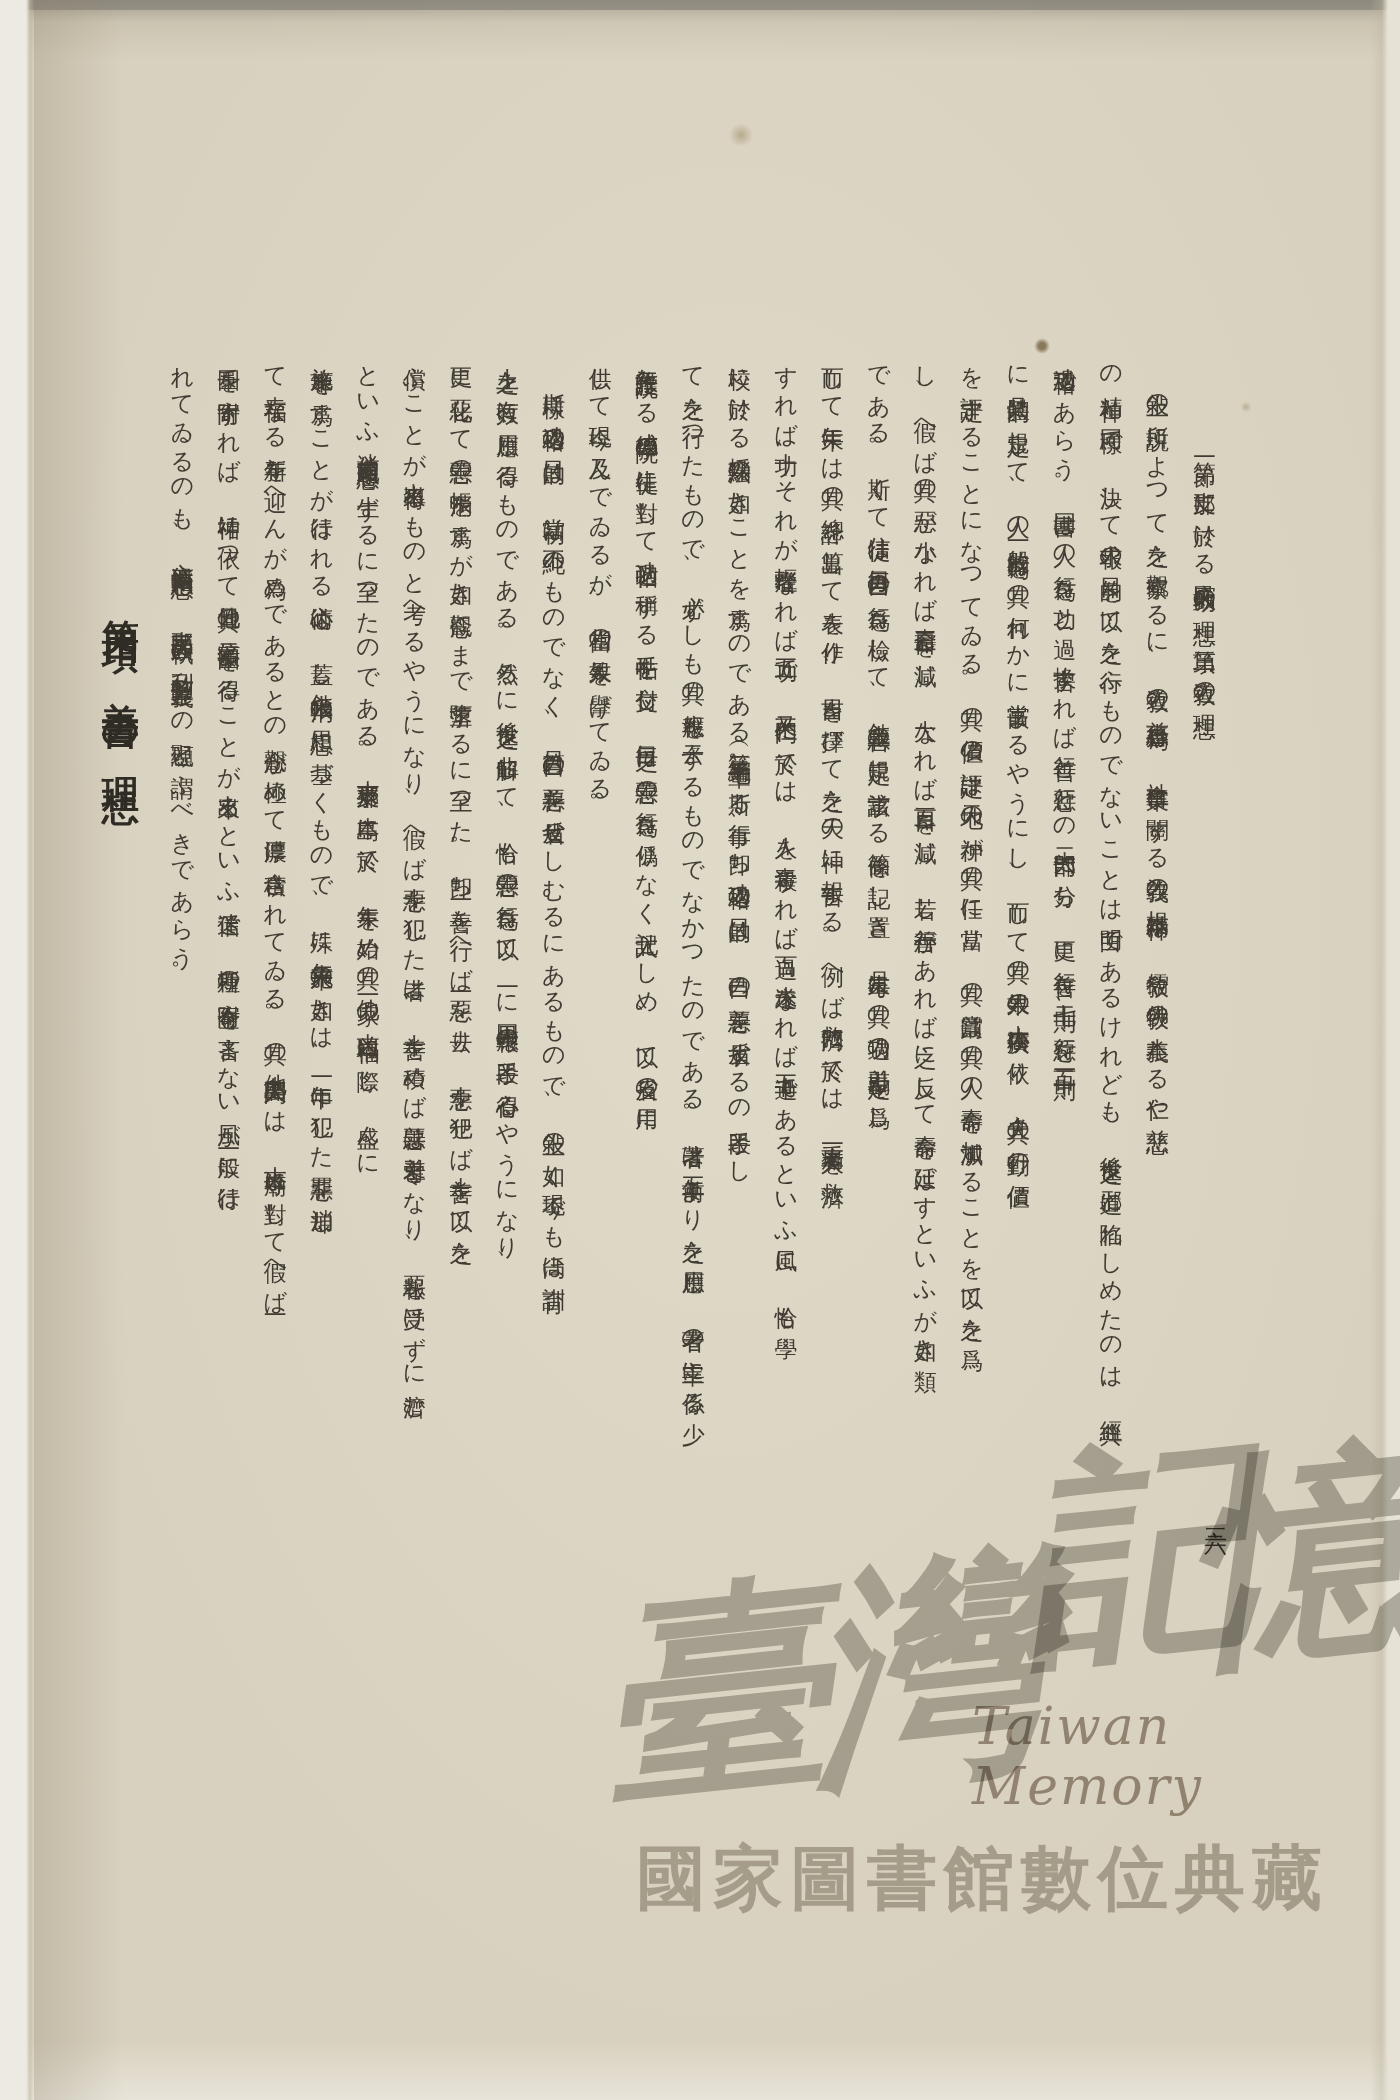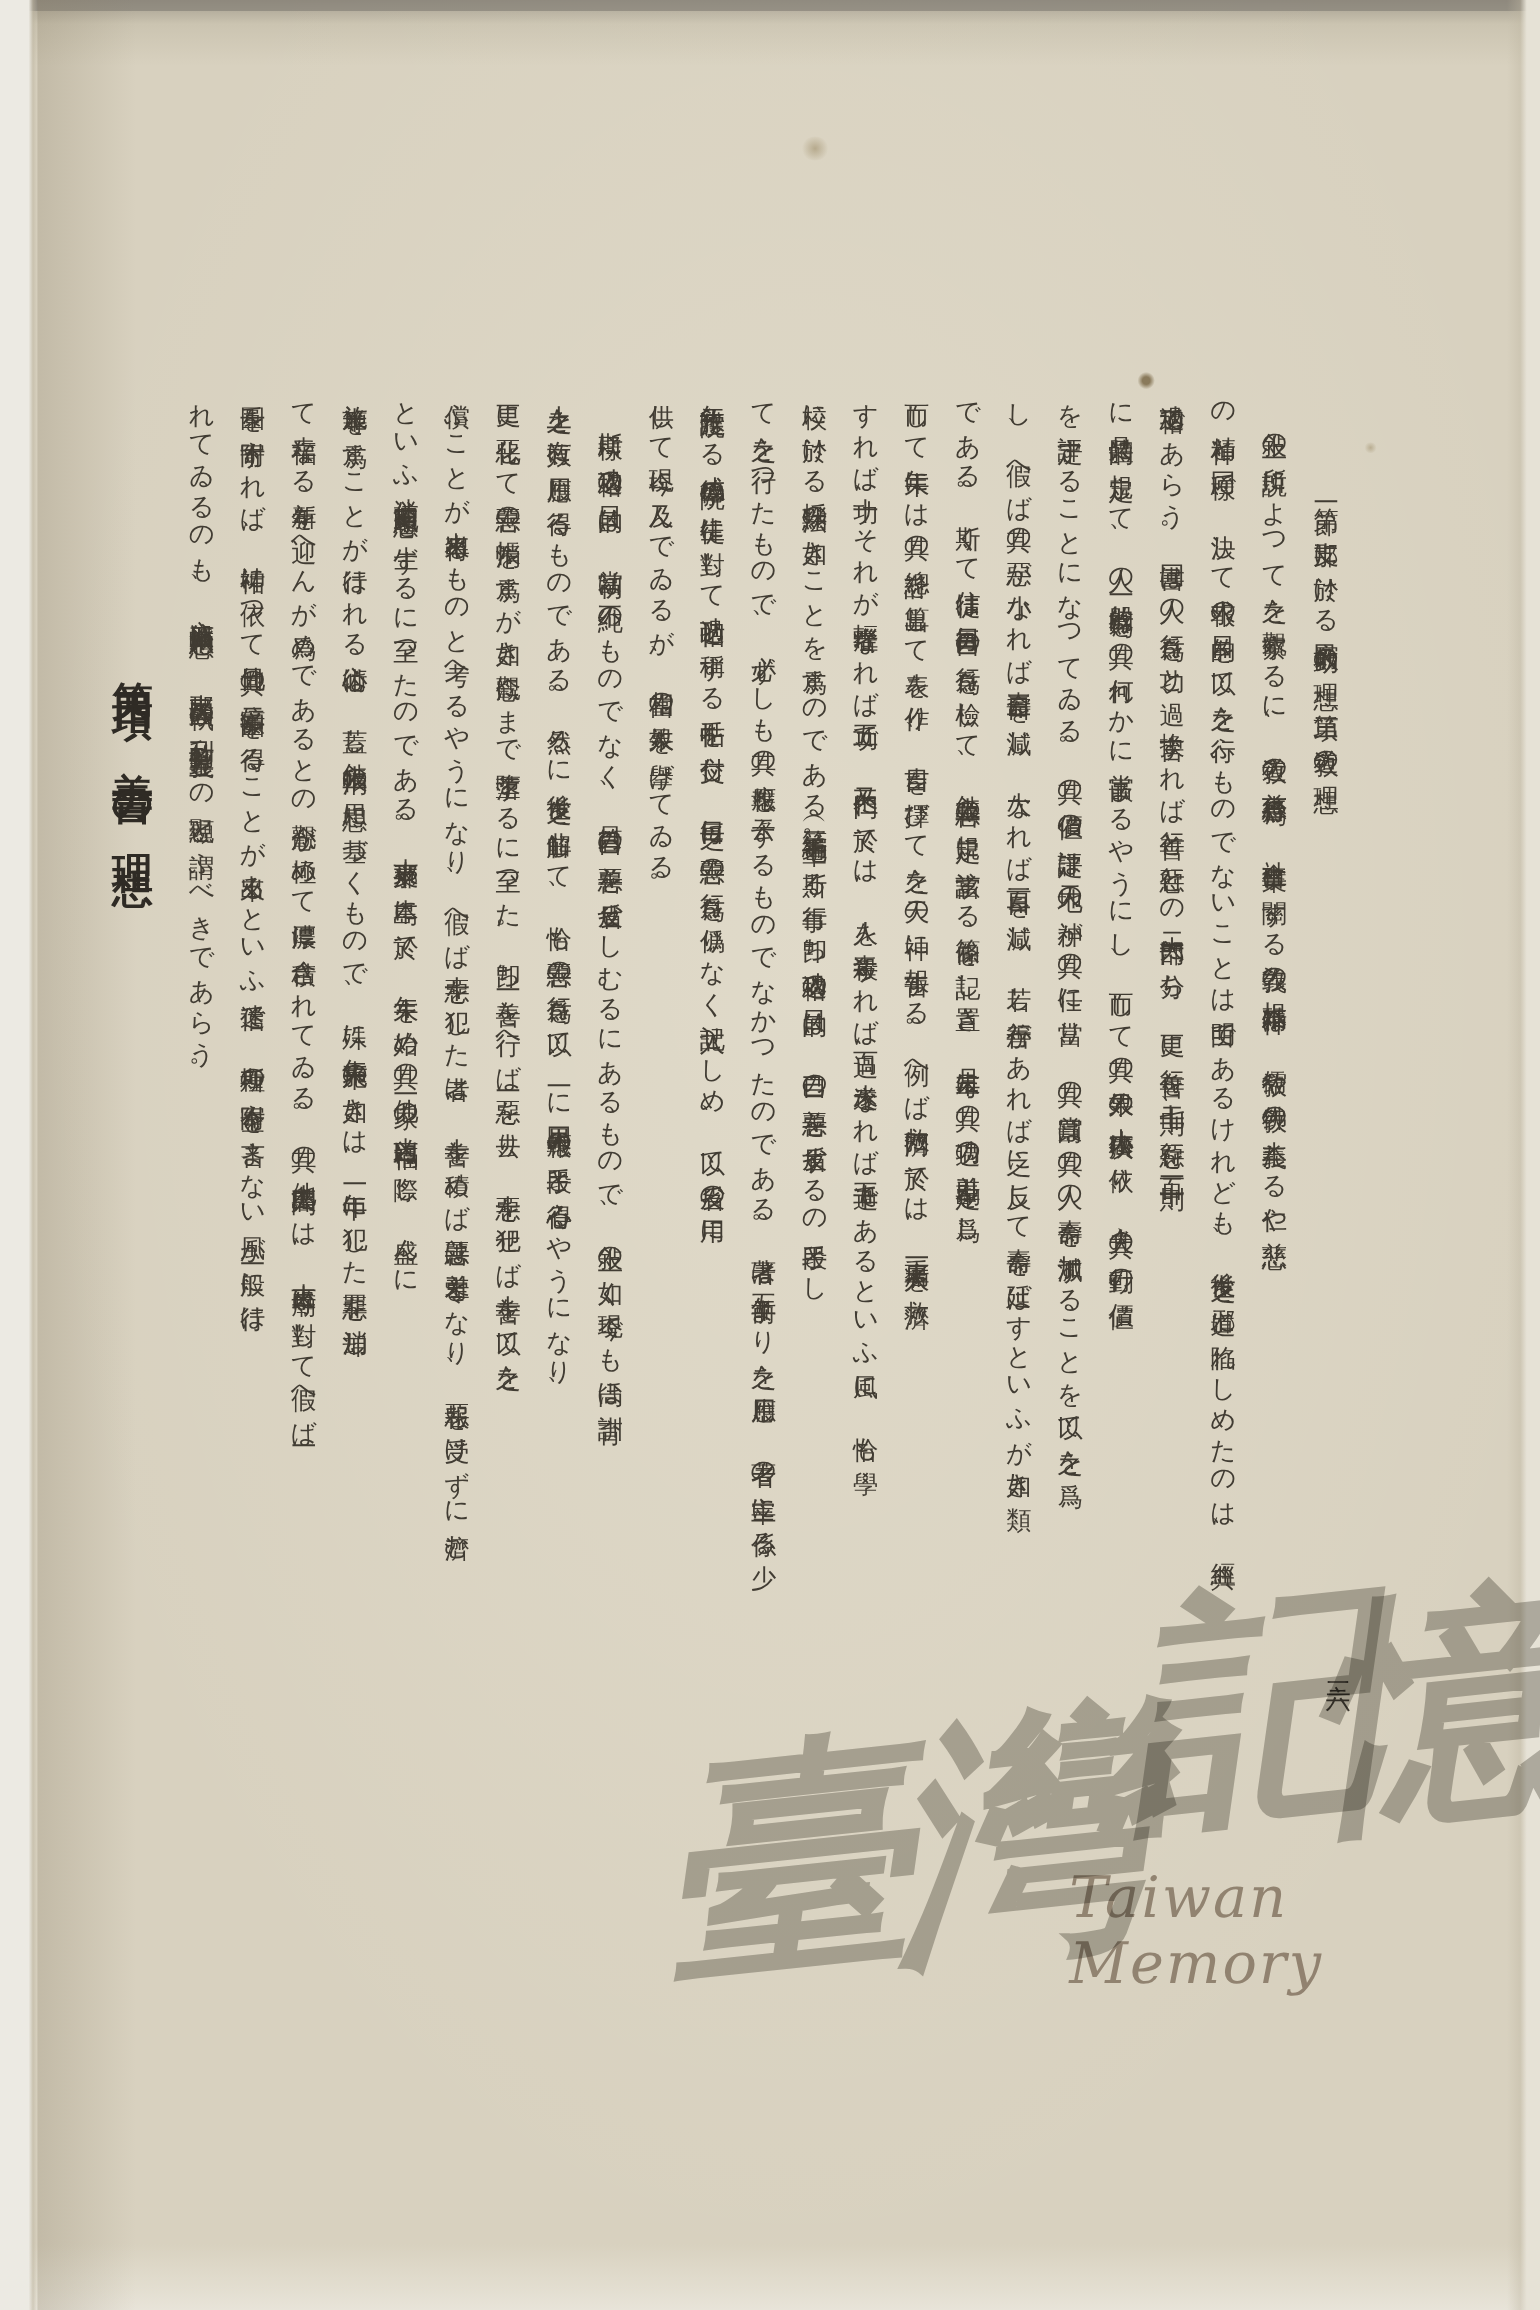--- a/index.html
+++ b/index.html
@@ -107,13 +107,14 @@
     <div class="tcol">れてゐるのも、亦這般帳消思想と、支那民族固執の利己的打算主義との顯現と謂ふべきであらう。</div>
   </div>
 
   <div class="section-heading">第四項　善書の理想</div>
 
   <div class="wm-char wm-c1">臺</div>
   <div class="wm-char wm-c2">灣</div>
   <div class="wm-char wm-c3">記</div>
   <div class="wm-char wm-c4">憶</div>
   <div class="wm-latin">Taiwan Memory</div>
+  <div class="wm-inst">國家圖書館數位典藏</div>
 </div>
 
 </body></html>

